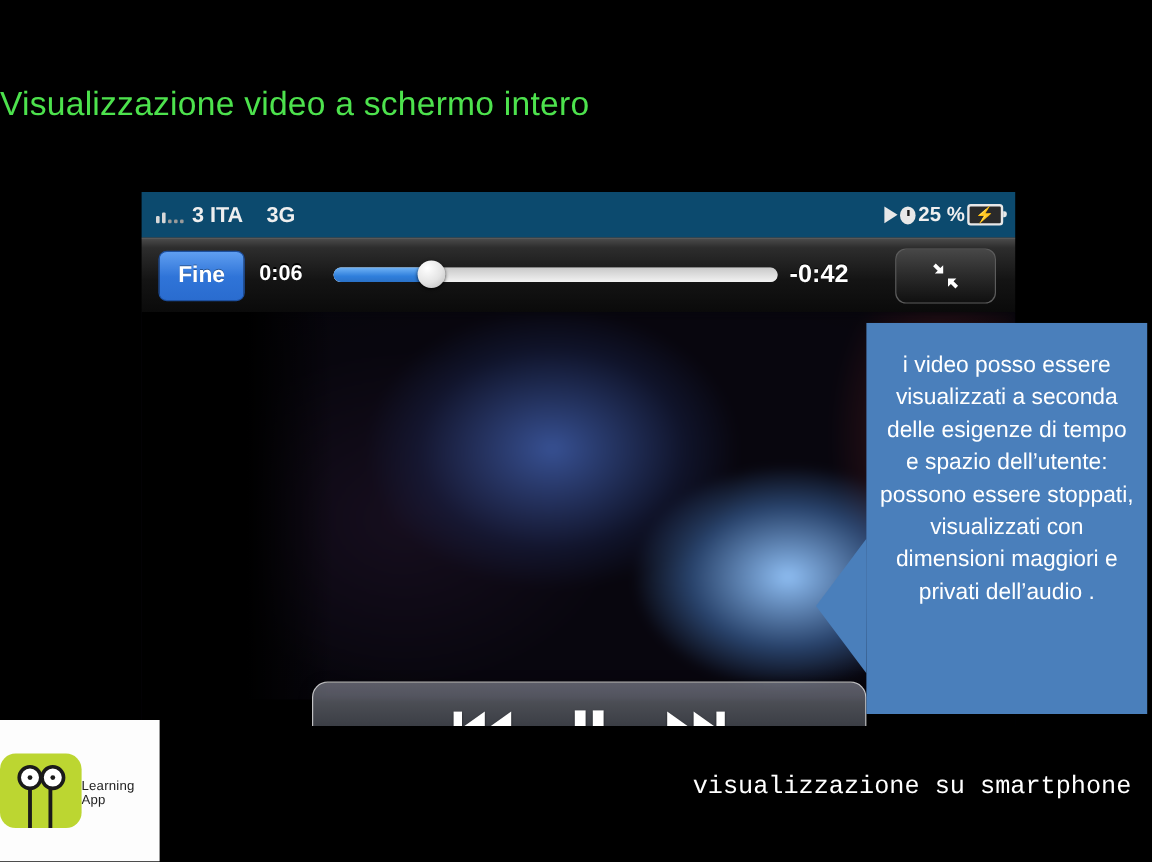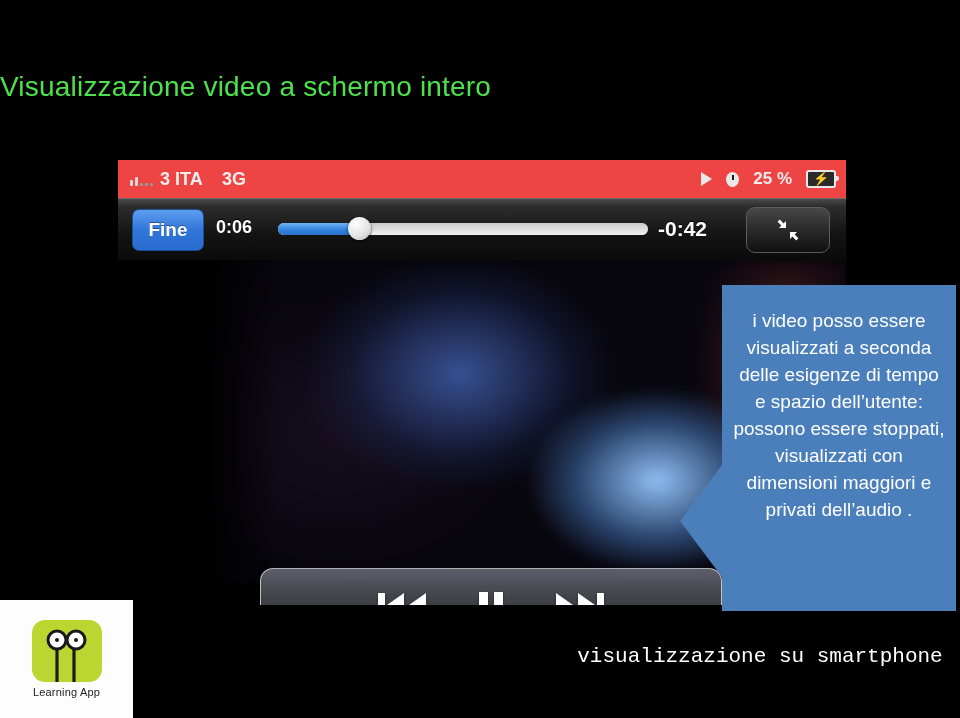--- a/index.html
+++ b/index.html
@@ -40,21 +40,21 @@
     height: 445px;
   }
 
   
   #status-bar {
     position: absolute;
     left: 0;
     top: 0;
     width: 728px;
     height: 38px;
-    background: #ef4444;
+    background: #0c4a6e;
     color: #e8e8e8;
   }
   #signal-icon {
     position: absolute;
     left: 12px;
     top: 16px;
     display: flex;
     align-items: flex-end;
     gap: 2px;
     height: 10px;
@@ -95,21 +95,21 @@
     font-weight: bold;
     color: #efefef;
     letter-spacing: 0.3px;
   }
   #status-right {
     position: absolute;
     right: 10px;
     top: 9px;
     display: flex;
     align-items: center;
-    gap: 14px;
+    gap: 2px;
     height: 20px;
   }
   #play-indicator-icon {
     width: 0; height: 0;
     border-left: 11px solid #e8e8e8;
     border-top: 7px solid transparent;
     border-bottom: 7px solid transparent;
   }
   #alarm-clock-icon {
     width: 13px; height: 15px;
@@ -305,21 +305,21 @@
     align-items: center;
     justify-content: center;
     gap: 46px;
   }
   #transport-row svg { filter: drop-shadow(0 1px 1px rgba(0,0,0,.55)); }
 
   
   #callout {
     position: absolute;
     left: 722px;
-    top: 285px;
+    top: 269px;
     width: 234px;
     height: 326px;
     background: #4a7fbb;
   }
   #callout-text {
     position: absolute;
     left: 0; top: 22px;
     width: 234px;
     padding: 0 10px;
     box-sizing: border-box;
@@ -352,21 +352,21 @@
 
   
   #logo-block {
     position: absolute;
     left: 0;
     top: 600px;
     width: 133px;
     height: 118px;
     background: #fdfdfd;
     display: flex;
-    flex-direction: column;
+    flex-direction: row;
     align-items: center;
     justify-content: center;
   }
   #logo-mark {
     width: 70px;
     height: 62px;
     border-radius: 13px;
     background: #bcd631;
     position: relative;
     overflow: hidden;

